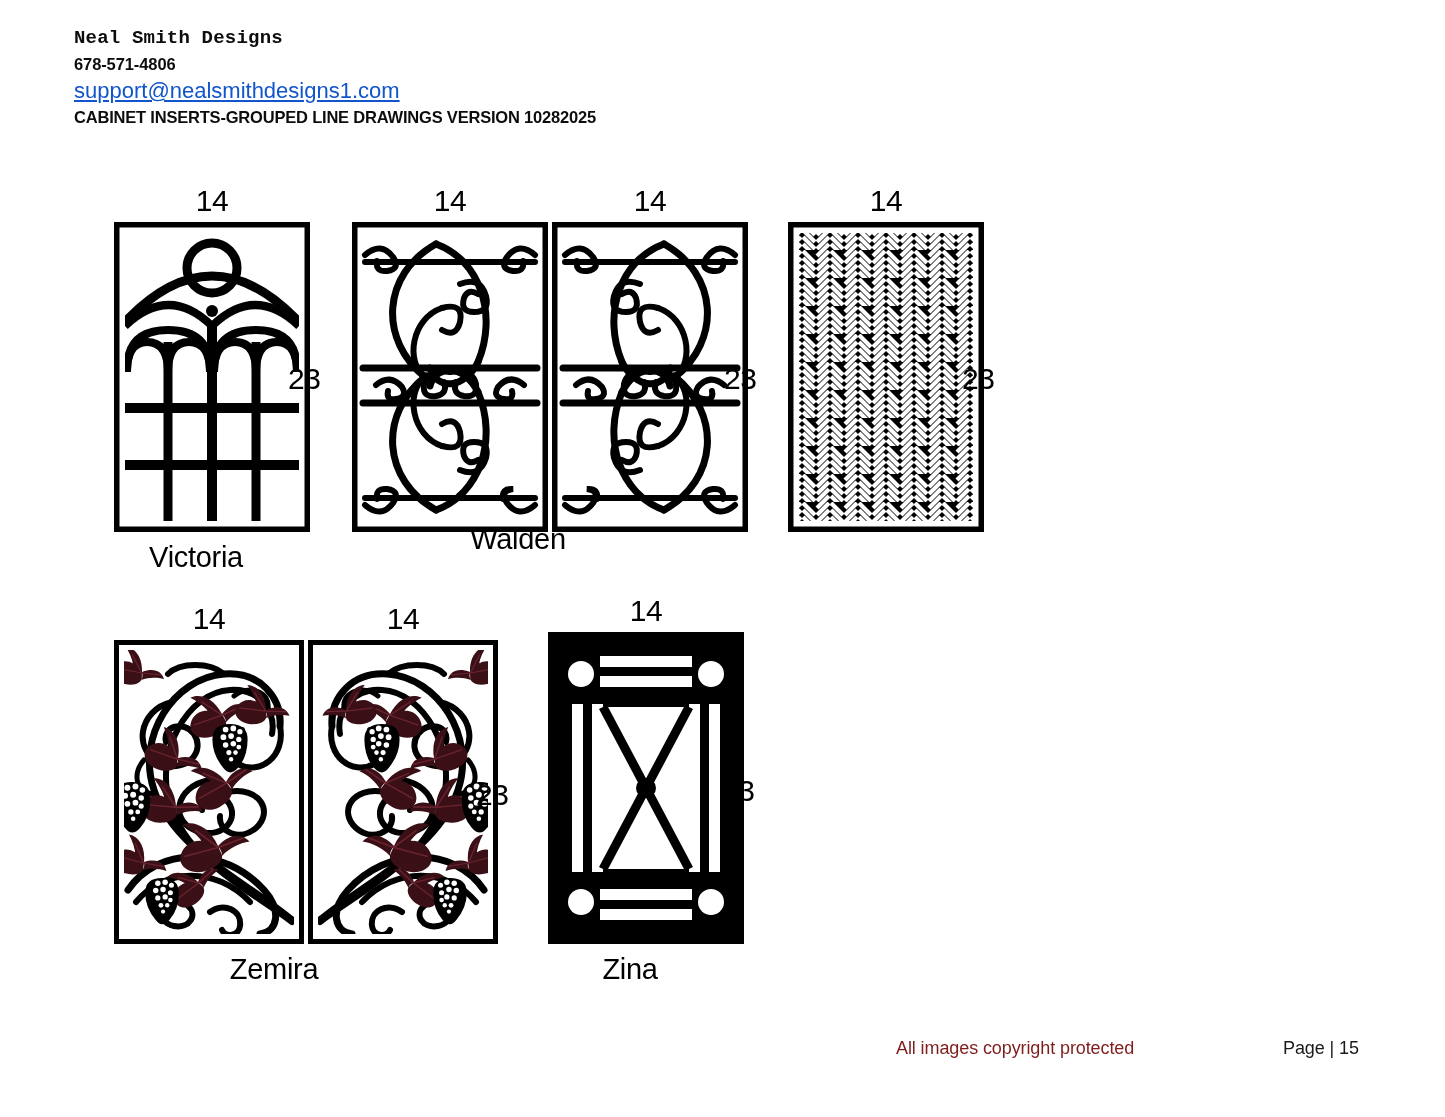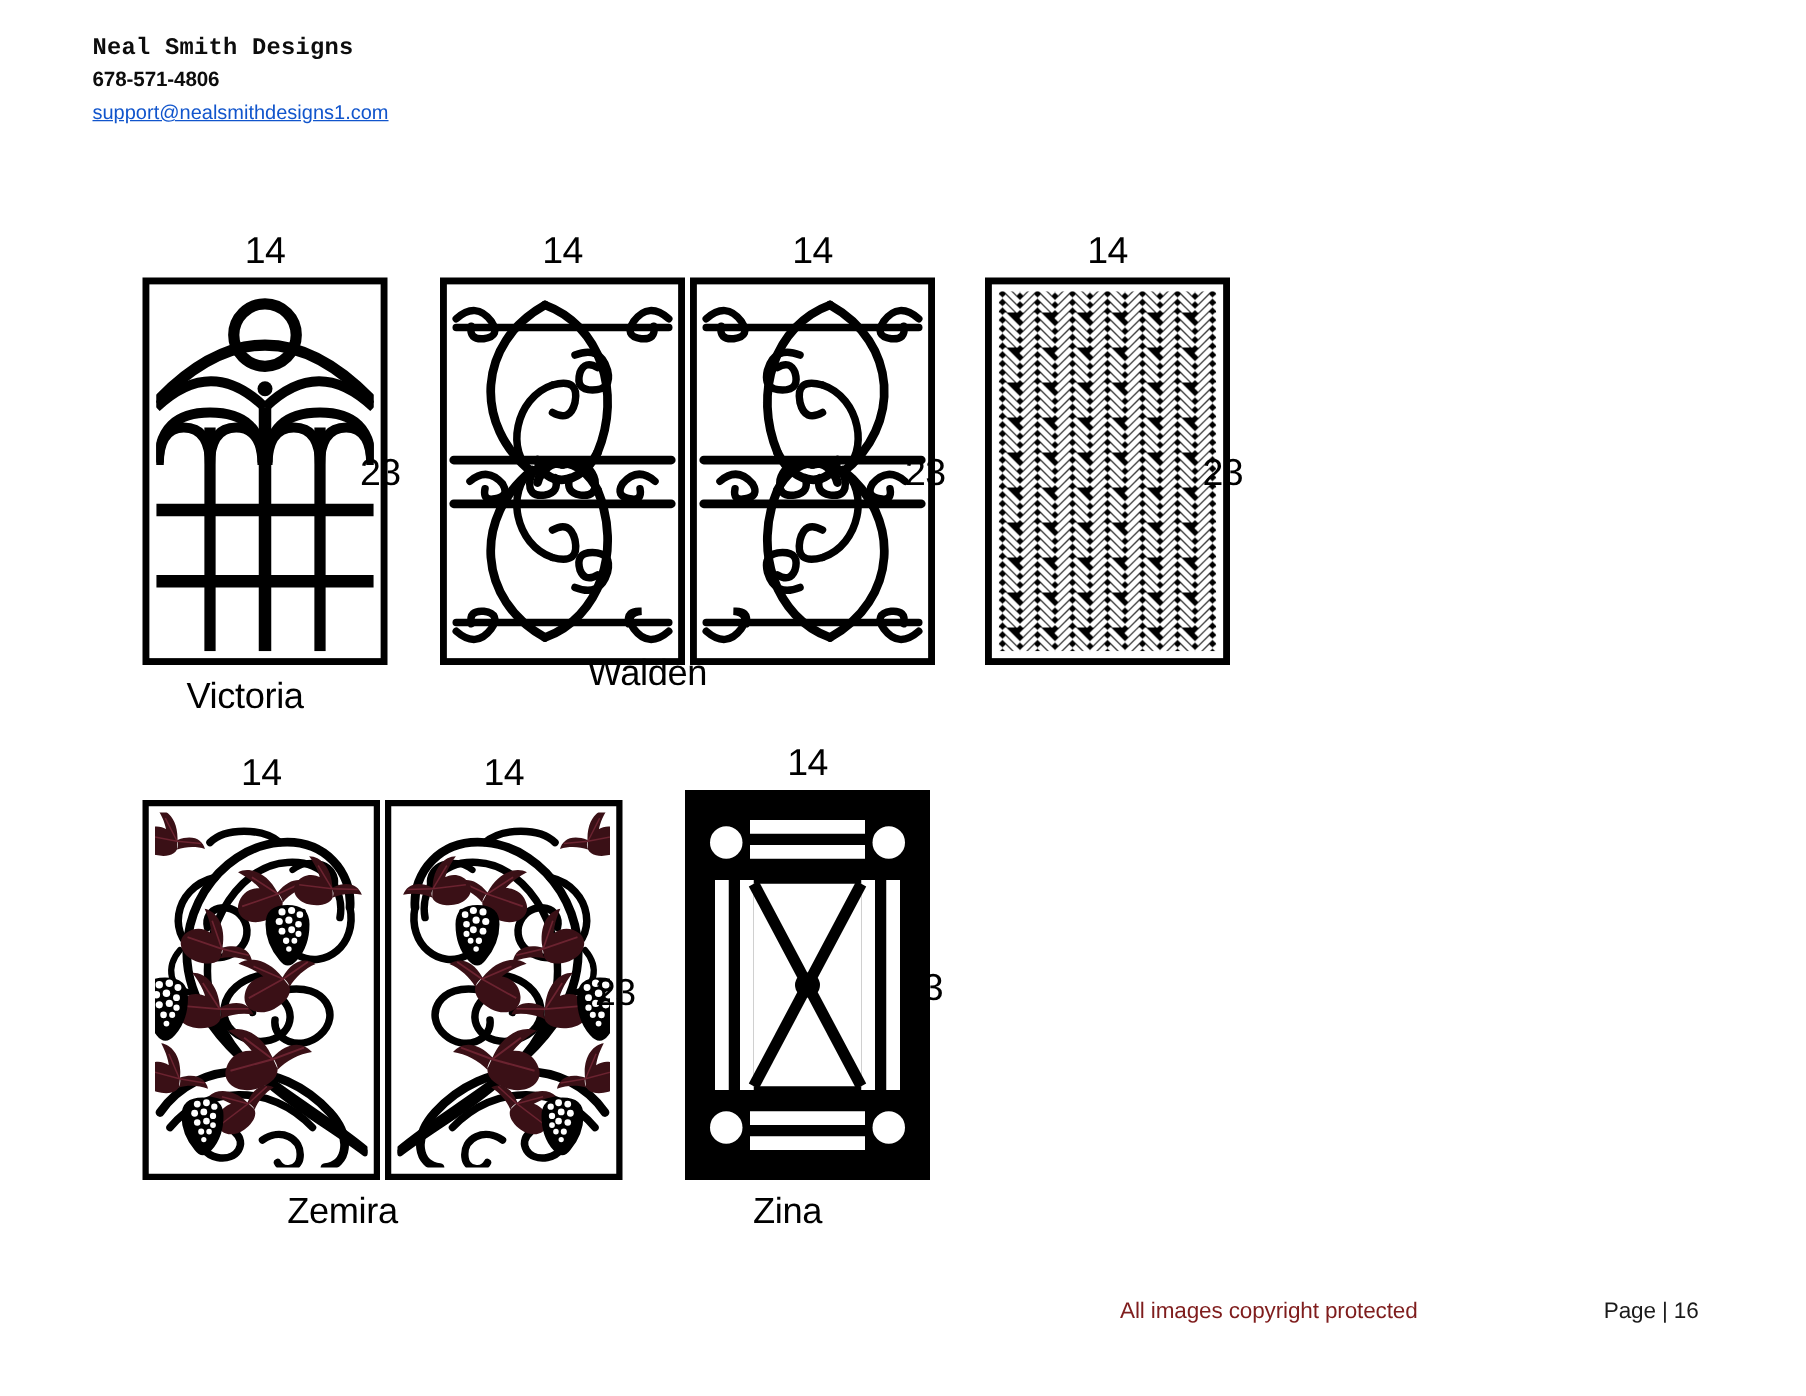--- a/index.html
+++ b/index.html
@@ -32,21 +32,21 @@
     color: #0d0d0d;
   }
   .hdr-line {
     font-size: 16.5px;
     font-weight: bold;
     line-height: 26px;
     color: #0d0d0d;
     letter-spacing: -0.1px;
   }
   .hdr-email {
-    font-size: 16px;
+    font-size: 22px;
     font-weight: normal;
     line-height: 27px;
     color: #1155cc;
     display: inline-block;
   }
   .hdr-title {
     font-size: 16.5px;
     font-weight: bold;
     line-height: 27px;
     letter-spacing: -0.2px;
@@ -119,20 +119,21 @@
     letter-spacing: -0.1px;
   }
 </style>
 </head>
 <body>
 
 <div class="header">
   <div class="hdr-brand">Neal Smith Designs</div>
   <div class="hdr-line">678-571-4806</div>
   <div><a class="hdr-email" href="#">support@nealsmithdesigns1.com</a></div>
+  <div class="hdr-title">CABINET INSERTS-GROUPED LINE DRAWINGS VERSION 10282025</div>
 </div>
 
 <div class="sheet">
 
   <div class="group" style="left:82px; top:222px;">
     <div class="panel-row">
       <div class="panel-wrap">
         <div class="dim-top">14</div>
         <svg class="panel-svg" width="196" height="310" viewBox="0 0 196 310">
           <defs>
@@ -451,13 +452,13 @@
         </svg>
       </div>
     </div>
     <div class="dim-right" style="left:206px; top:142px;">23</div>
     <div class="grp-label" style="top:320px;">Zina</div>
   </div>
 
 </div>
 
 <div class="footer-copy">All images copyright protected</div>
-<div class="footer-page">Page | 16</div>
+<div class="footer-page">Page | 15</div>
 
 </body></html>

